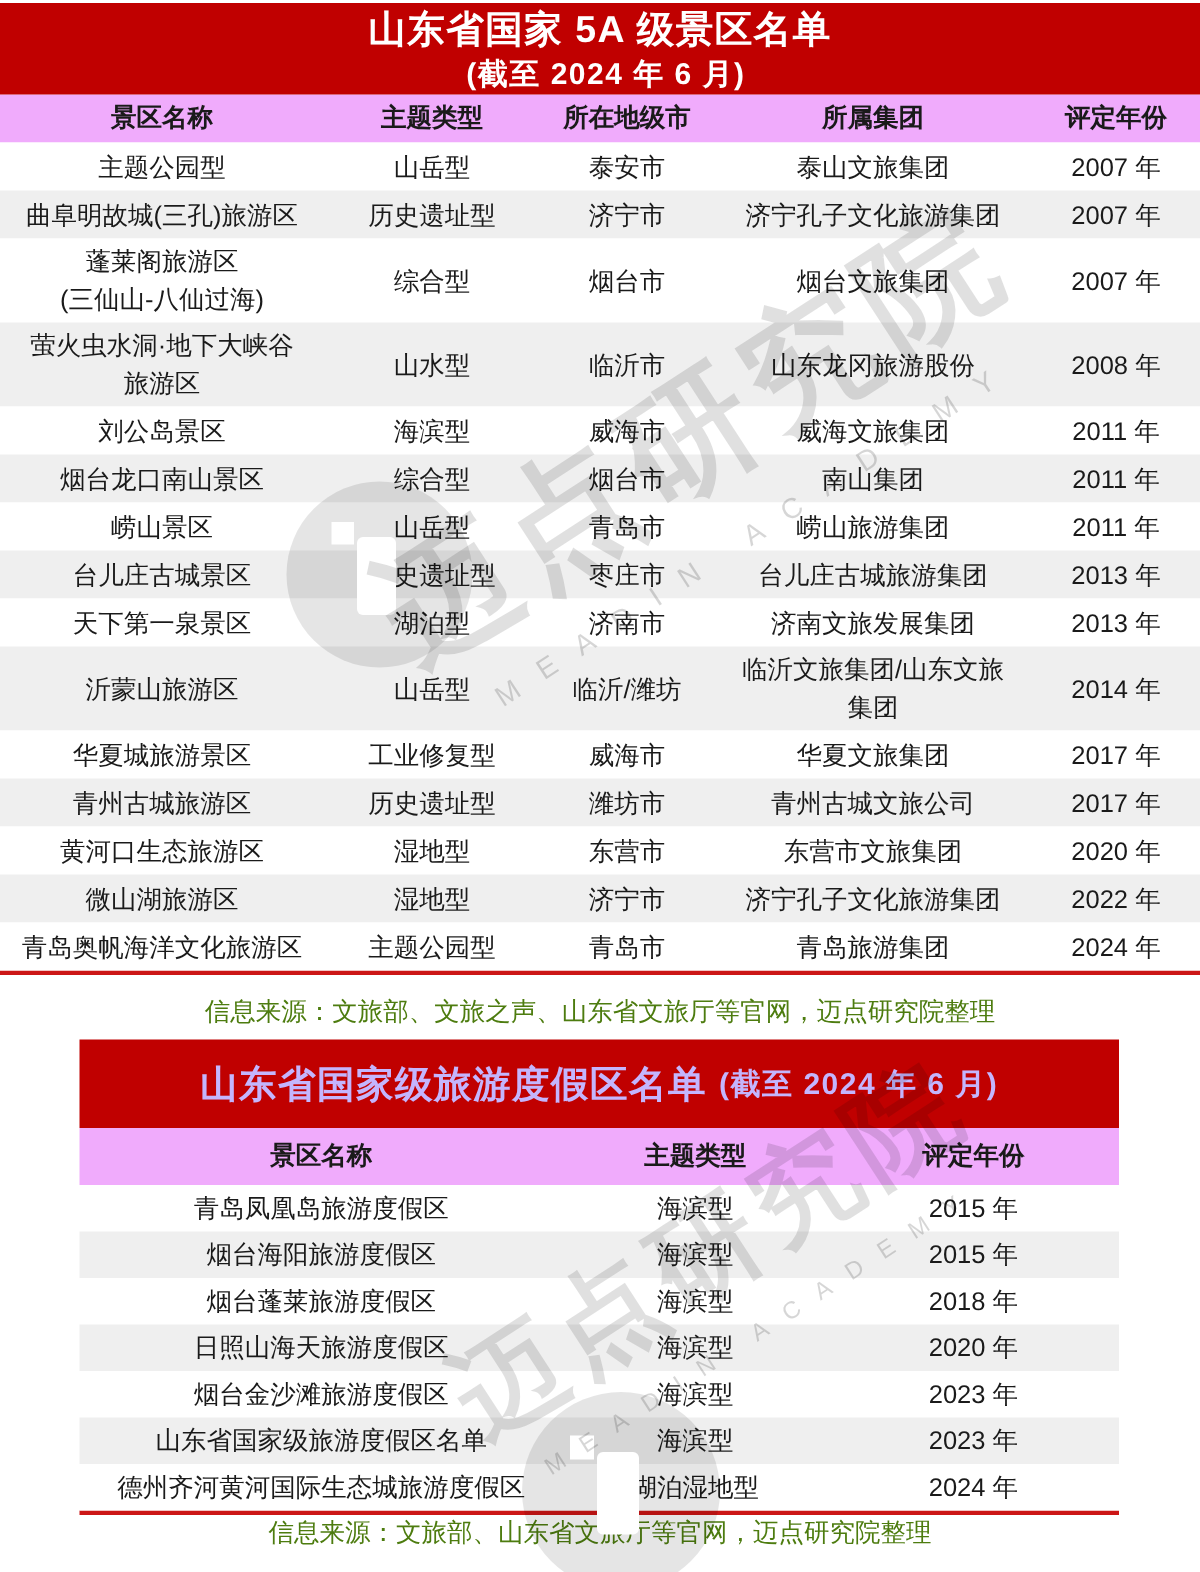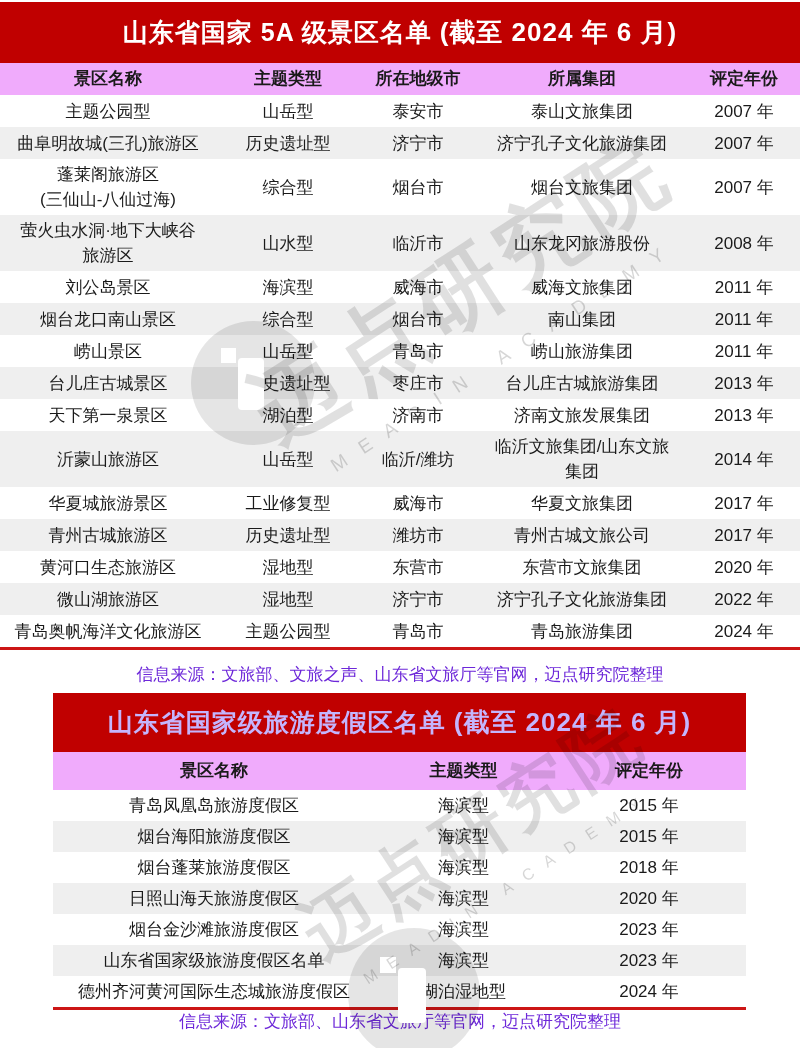--- a/index.html
+++ b/index.html
@@ -8,27 +8,28 @@
     width:800px;height:1048px;
     background:#ffffff;
     overflow:hidden;
     font-family:"Liberation Sans","DejaVu Sans",sans-serif;
     color:#1a1a1a;
   }
   
   .banner{
     position:absolute;left:0;right:0;
     background:#c00000;
-    display:flex;align-items:center;justify-content:center;
+    display:flex;align-items:center;justify-content:flex-end;
     color:#ffffff;font-weight:bold;
     z-index:2;
+    flex-direction:column;
   }
   #banner1{top:2px;height:61px;}
   .btitle{font-size:25px;letter-spacing:1px;}
-  .bsub{font-size:26px;margin-left:8px;letter-spacing:1px;}
+  .bsub{font-size:20px;margin-left:8px;letter-spacing:1px;}
   
   .tablewrap{position:absolute;z-index:1;border-bottom:3px solid #cc1616;}
   #table1{top:63px;left:0;width:800px;}
   .thead{
     display:flex;align-items:center;
     background:#f0abfc;
     font-weight:bold;font-size:18px;
   }
   #table1 .thead{height:32px;}
   .trow{display:flex;align-items:center;min-height:32px;background:#ffffff;}
@@ -51,21 +52,21 @@
     color:#c4b5fd;font-weight:bold;}
   #table2{position:relative;width:693px;border-bottom:3px solid #cc1616;}
   #table2 .thead{height:38px;}
   #table2 .trow{min-height:30px;}
   #table2 .cell:nth-child(1){width:46.5%;}
   #table2 .cell:nth-child(2){width:25.5%;}
   #table2 .cell:nth-child(3){width:28%;}
   
   .source{
     position:absolute;left:0;right:0;
-    text-align:center;font-size:17px;line-height:28px;color:#6d28d9;
+    text-align:center;font-size:17px;line-height:28px;color:#4d7c0f;
     z-index:2;
   }
   #source1{top:661px;}
   #source2{top:1008px;}
   
   .wm{
     position:absolute;z-index:6;pointer-events:none;
     transform:rotate(-33deg);text-align:center;
   }
   .wm .cn{

